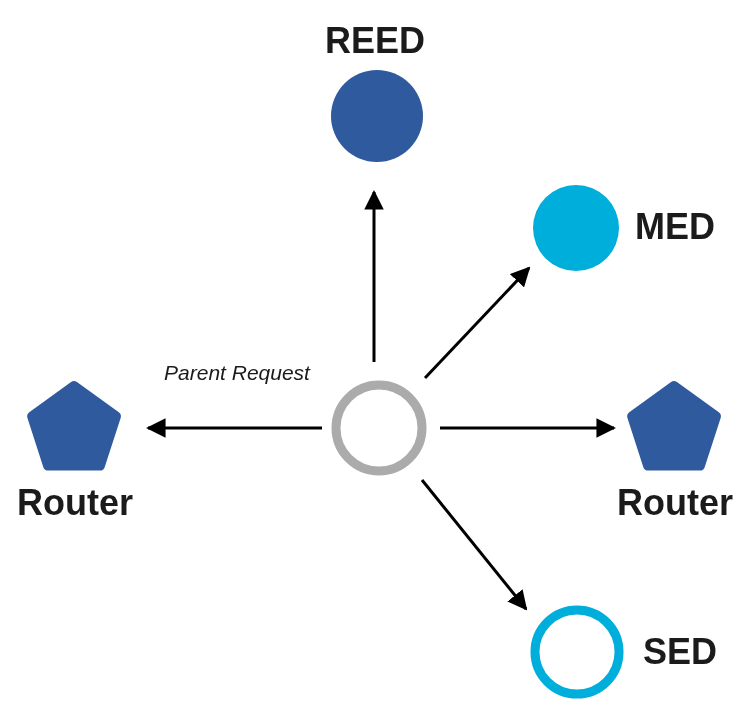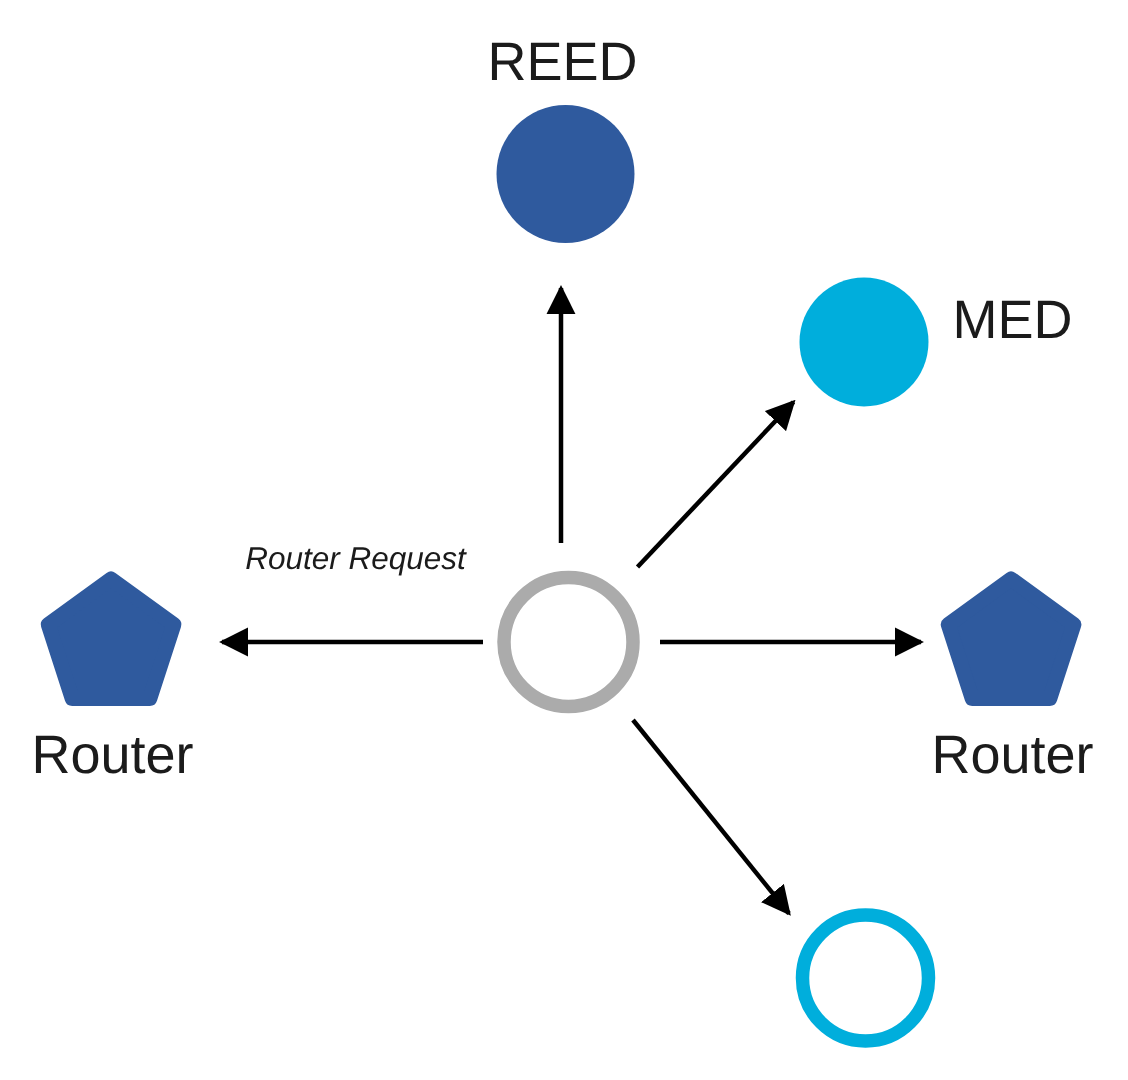--- a/index.html
+++ b/index.html
@@ -21,38 +21,39 @@
     top: 0;
     width: 752px;
     height: 720px;
   }
   .node-label {
     position: absolute;
     font-size: 36px;
     line-height: 40px;
     color: #1b1b1b;
     white-space: nowrap;
+    font-weight: bold;
   }
   .label-centered {
     transform: translateX(-50%);
   }
   .annotation {
     position: absolute;
     left: 237px;
     top: 359px;
     transform: translateX(-50%);
     font-size: 21px;
     line-height: 28px;
     font-style: italic;
     color: #1b1b1b;
     text-align: center;
     white-space: nowrap;
   }
   .lbl-reed   { left: 375px; top: 21px;  }
-  .lbl-med    { left: 635px; top: 193px; }
+  .lbl-med    { left: 635px; top: 207px; }
   .lbl-sed    { left: 643px; top: 632px; }
   .lbl-router-left  { left: 75px;  top: 483px; }
   .lbl-router-right { left: 675px; top: 483px; }
 </style>
 </head>
 <body>
 
 <div class="canvas">
 
   <svg class="diagram-svg" viewBox="0 0 752 720" xmlns="http://www.w3.org/2000/svg">
@@ -80,22 +81,23 @@
 
     <polygon points="74,386 115.9,416.4 99.9,465.6 48.1,465.6 32.2,416.4" stroke-width="10" stroke-linejoin="round" fill="#2F5A9E" stroke="#2F5A9E"></polygon>
 
     <polygon points="674,386 715.9,416.4 699.9,465.6 648.1,465.6 632.2,416.4" stroke-width="10" stroke-linejoin="round" fill="#2F5A9E" stroke="#2F5A9E"></polygon>
   </svg>
 
   <div class="node-label label-centered lbl-reed">REED</div>
 
   <div class="node-label lbl-med">MED</div>
 
+  <div class="node-label lbl-sed">SED</div>
 
   <div class="node-label label-centered lbl-router-left">Router</div>
 
   <div class="node-label label-centered lbl-router-right">Router</div>
 
   <div class="annotation">
-    <div>Router Request</div>
+    <div>Parent Request</div>
   </div>
 
 </div>
 
 </body></html>

